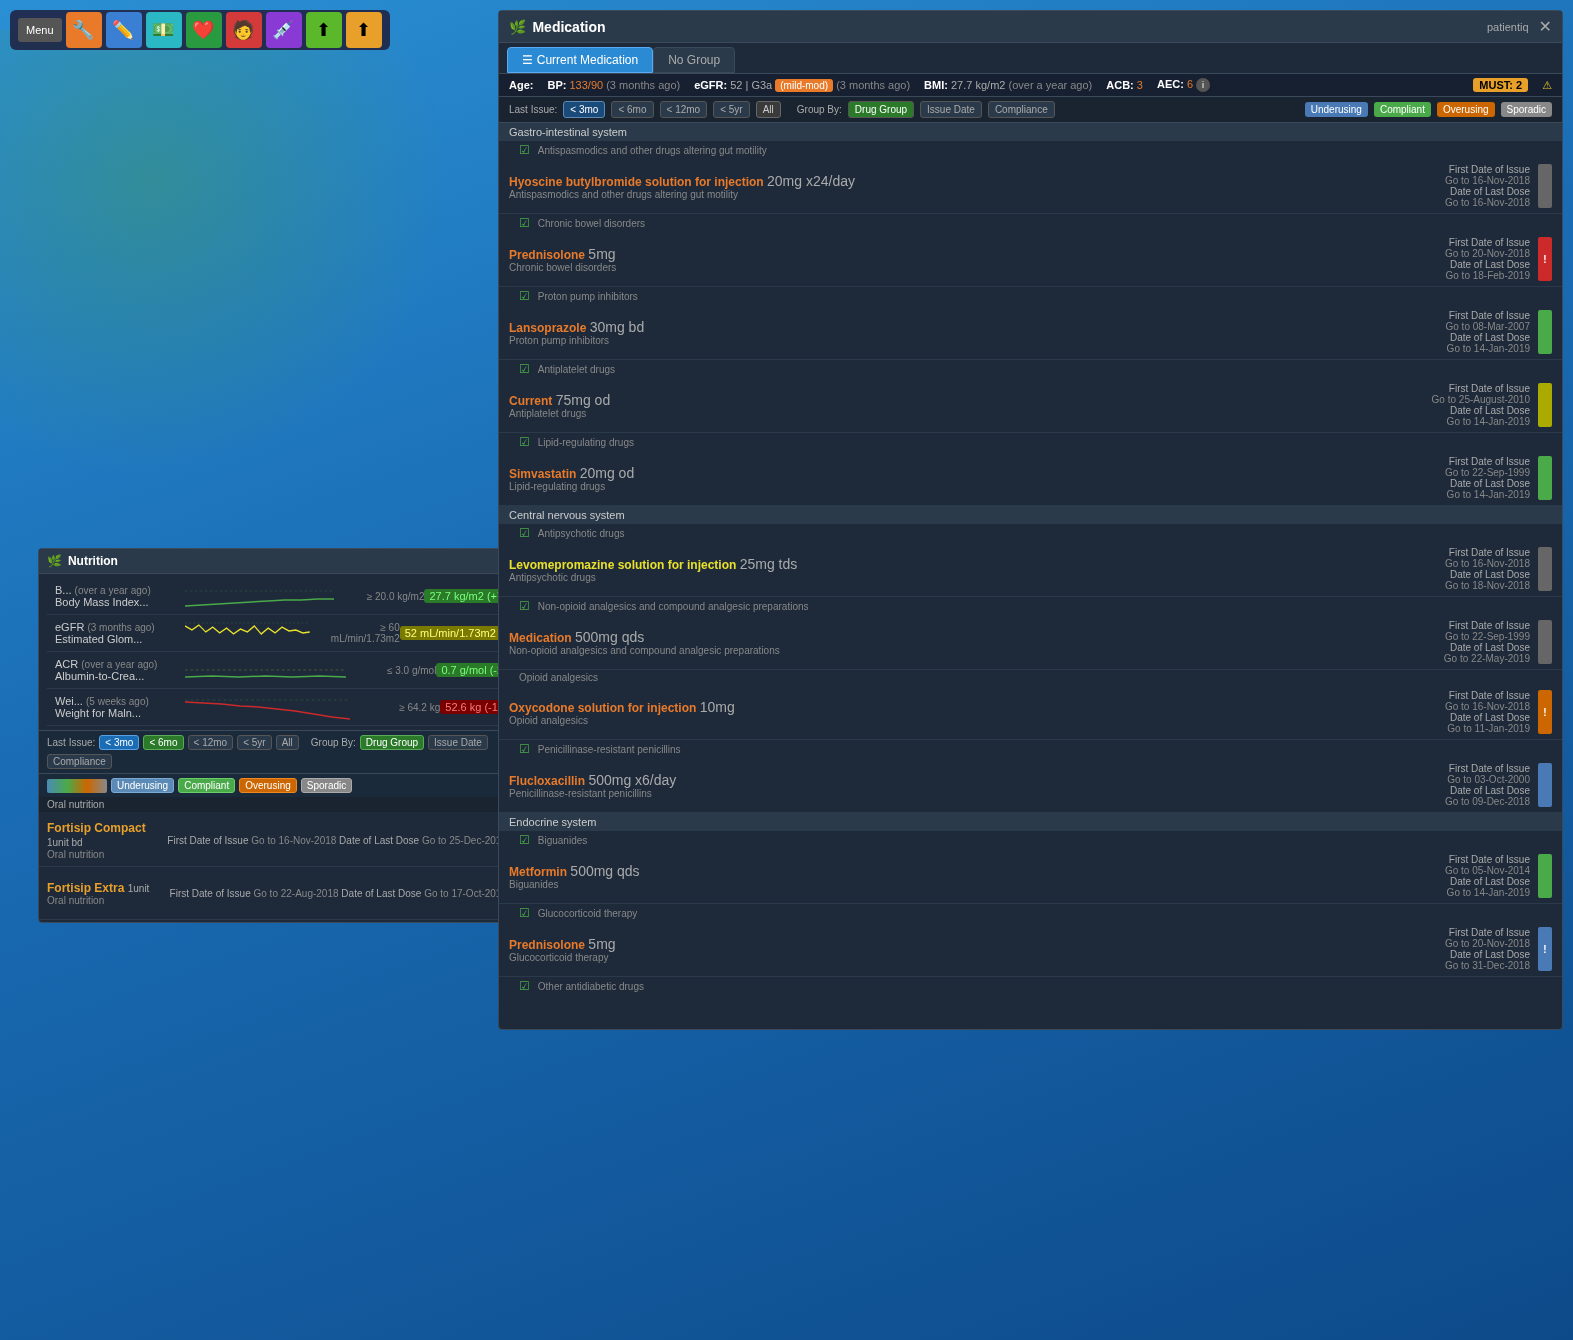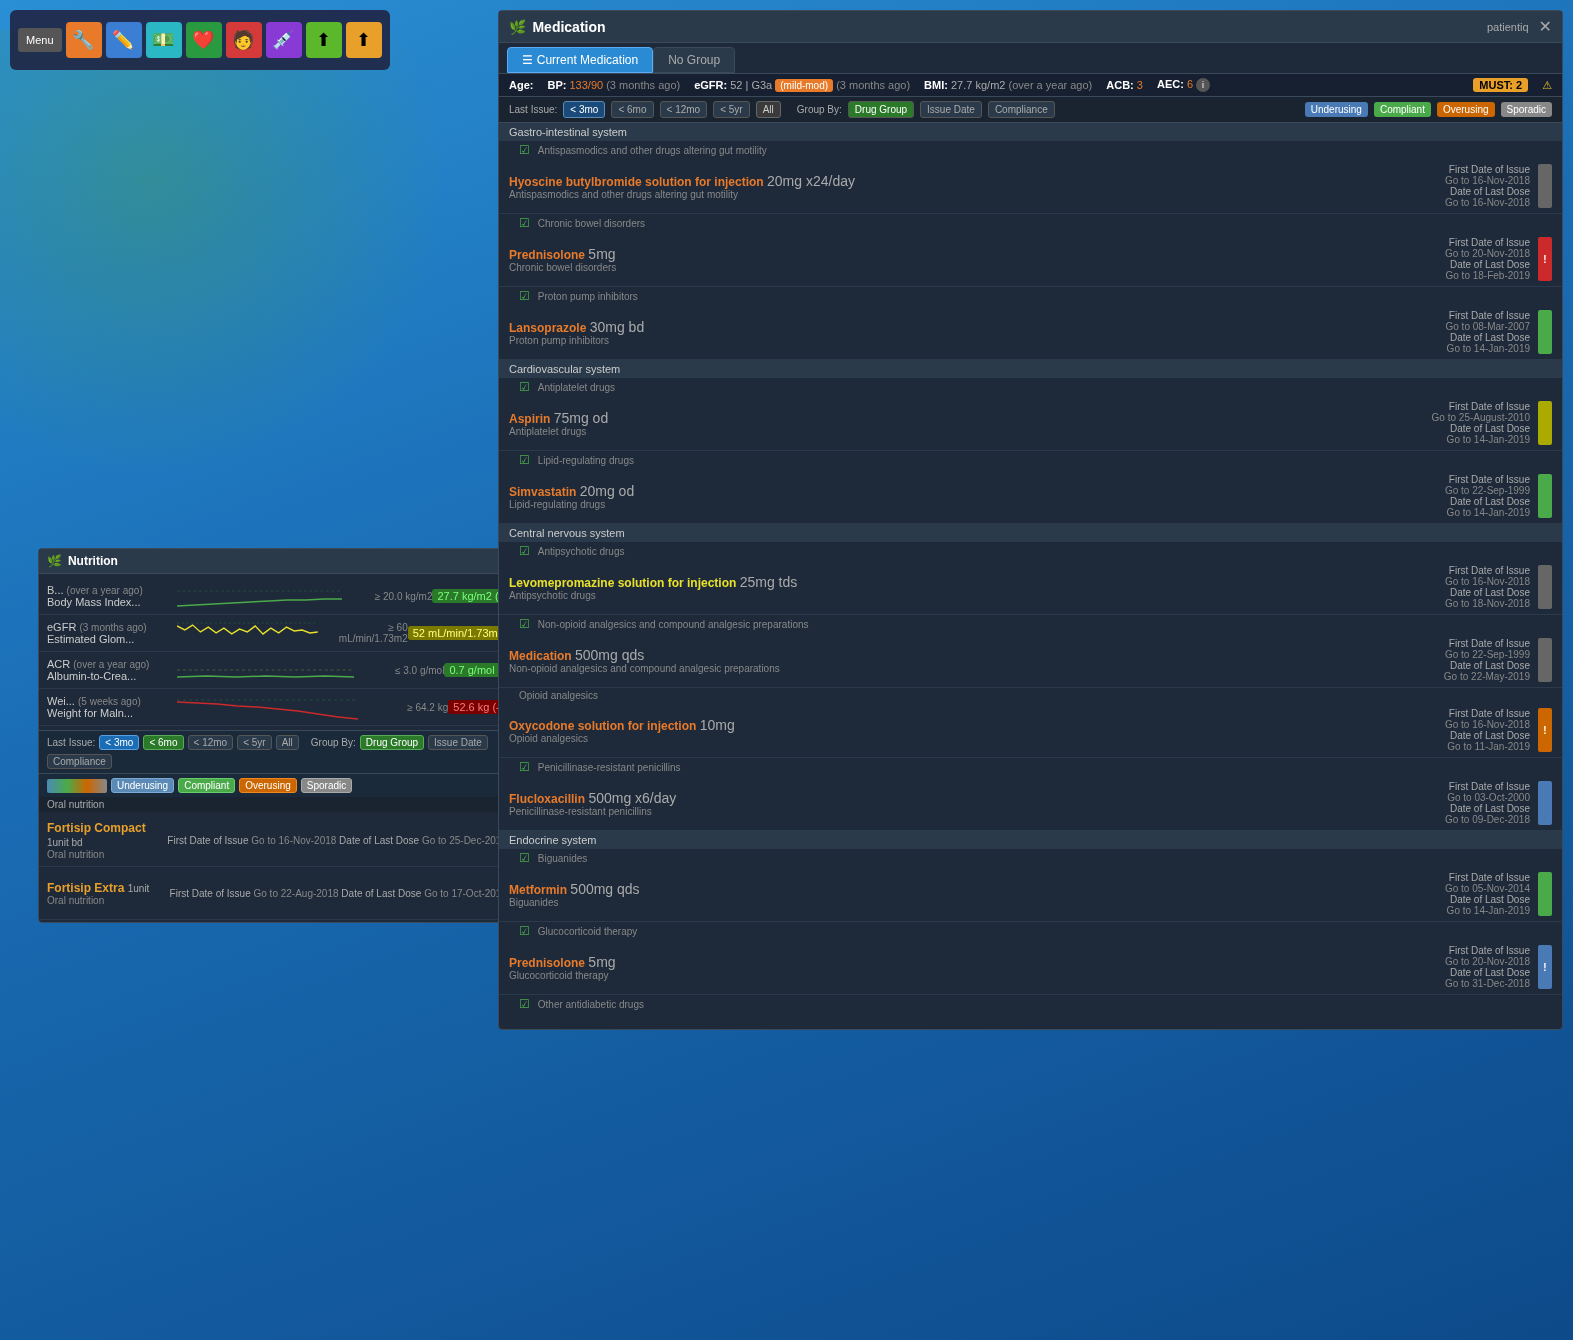--- a/index.html
+++ b/index.html
@@ -36,21 +36,21 @@
     .taskbar {
       position: absolute;
       top: 10px;
       left: 10px;
       display: flex;
       align-items: center;
       gap: 4px;
       background: rgba(30,30,60,0.85);
       border-radius: 6px;
       padding: 4px 8px;
-      height: 60px;
+      height: 40px;
     }
     .taskbar-btn {
       width: 36px;
       height: 36px;
       border-radius: 4px;
       border: none;
       cursor: pointer;
       display: flex;
       align-items: center;
       justify-content: center;
@@ -102,21 +102,21 @@
     }
     .panel-close {
       cursor: pointer;
       color: #aaa;
       font-size: 14px;
       background: none;
       border: none;
     }
 
     .nutrition-metrics {
-      padding: 4px 0;
+      padding: 4px 8px;
     }
     .metric-row {
       display: flex;
       align-items: center;
       padding: 3px 8px;
       border-bottom: 1px solid #2a3a4a;
     }
     .metric-label {
       width: 130px;
       font-size: 11px;
@@ -658,31 +658,28 @@
       </div>
       <div class="med-item-dates">
         <span class="date-label">First Date of Issue</span>
         <span class="date-goto">Go to 08-Mar-2007</span>
         <span class="date-label">Date of Last Dose</span>
         <span class="date-goto">Go to 14-Jan-2019</span>
       </div>
       <div class="med-status-bar s-green"></div>
     </div>
 
-    <div class="med-section-header">
-      <span>Cardiovascular system</span>
-    </div>
 
     <div class="med-section-sub">
       <span class="checkbox">☑</span>
       <span>Antiplatelet drugs</span>
     </div>
     <div class="med-item">
       <div class="med-item-info">
-        <span class="med-item-name name-orange">Aspirin</span>
+        <span class="med-item-name name-orange">Current</span>
         <span class="med-item-dose"> 75mg od</span>
         <div class="med-item-sub">Antiplatelet drugs</div>
       </div>
       <div class="med-item-dates">
         <span class="date-label">First Date of Issue</span>
         <span class="date-goto">Go to 25-August-2010</span>
         <span class="date-label">Date of Last Dose</span>
         <span class="date-goto">Go to 14-Jan-2019</span>
       </div>
       <div class="med-status-bar s-yellow"></div>

